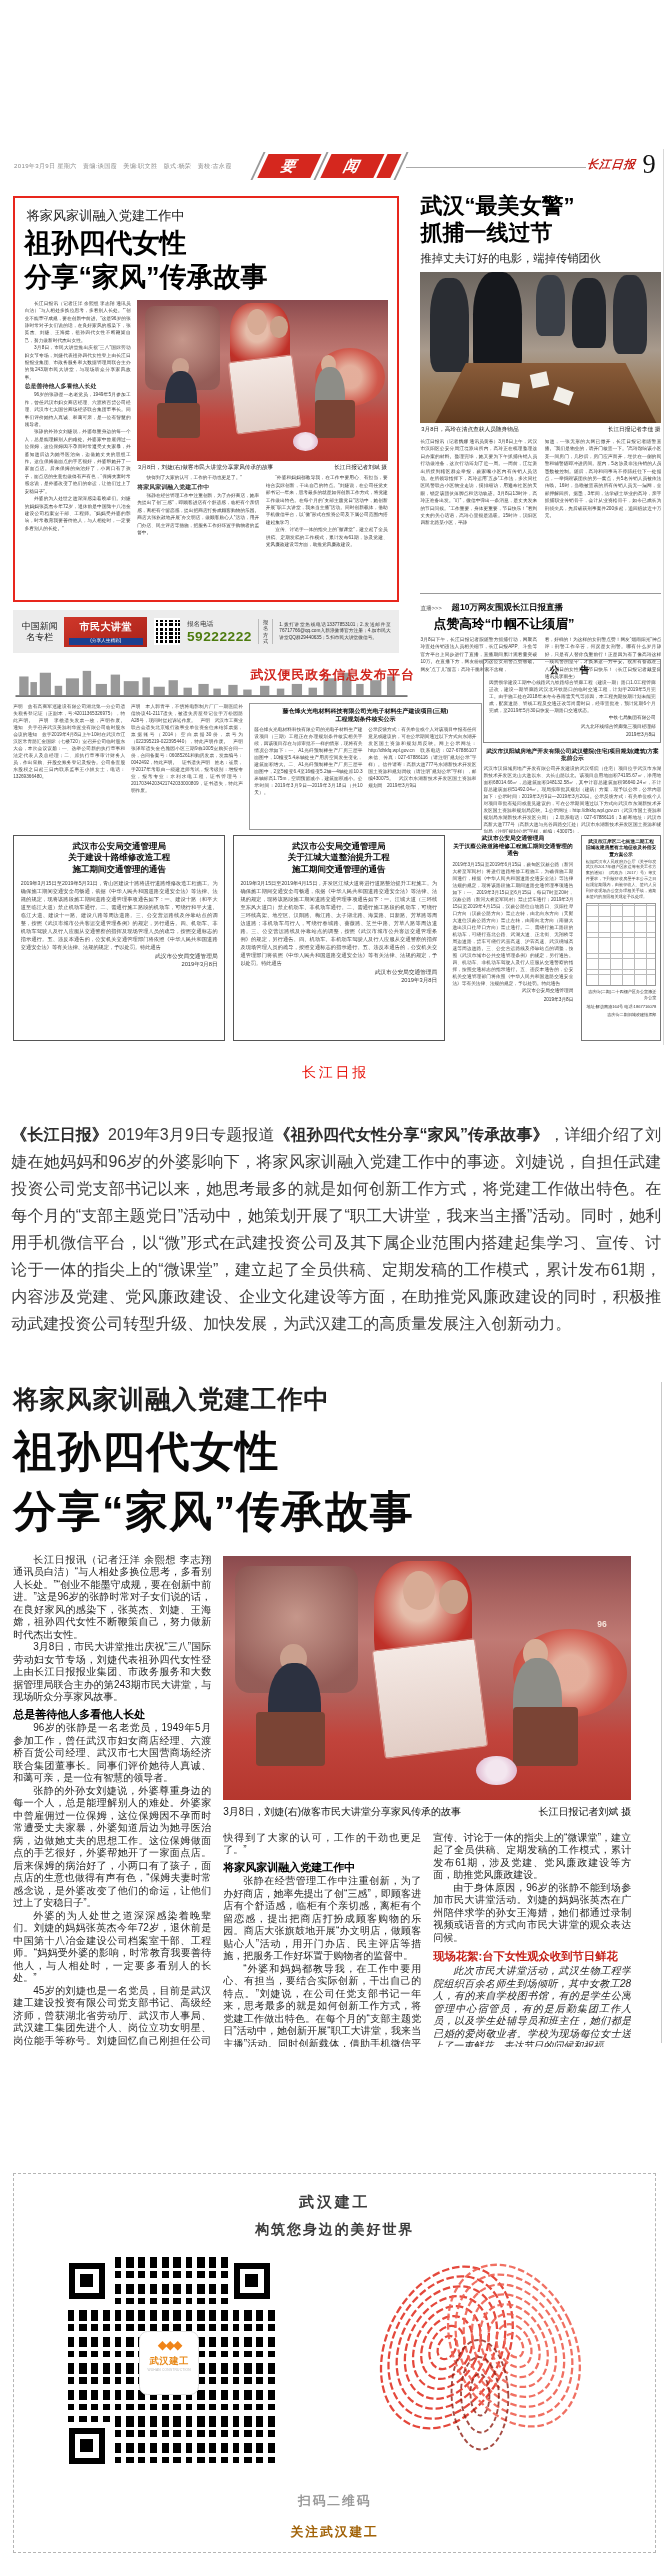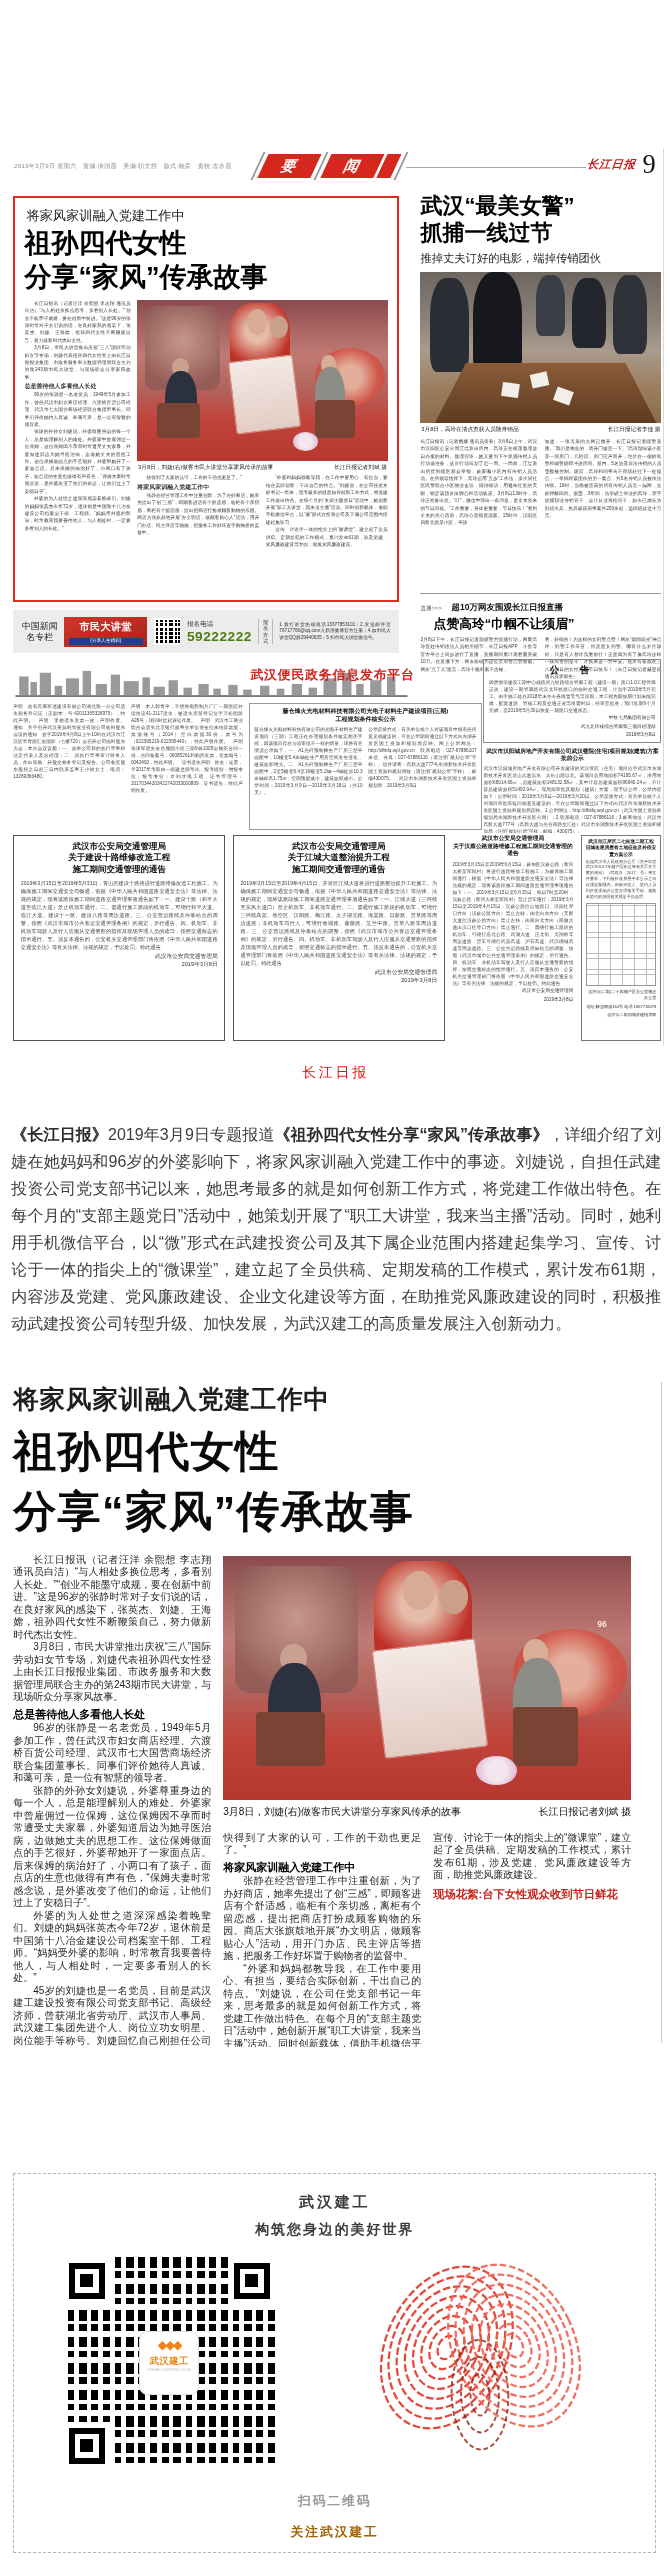--- a/index.html
+++ b/index.html
@@ -430,21 +430,23 @@
         <span>长江日报记者刘斌 摄</span>
       </div>
       <div class="acol art-col2">
         <p style="text-indent:0;">快得到了大家的认可，工作的干劲也更足了。”</p>
         <div class="sh">将家风家训融入党建工作中</div>
         <p>张静在经营管理工作中注重创新，为了办好商店，她率先提出了创“三感”，即顾客进店有个舒适感，临柜有个亲切感，离柜有个留恋感，提出把商店打扮成顾客购物的乐园。商店大张旗鼓地开展“办文明店，做顾客贴心人”活动，用开门办店、民主评店等措施，把服务工作好坏置于购物者的监督中。</p>
         <p>“外婆和妈妈都教导我，在工作中要用心、有担当，要结合实际创新，干出自己的特点。”刘婕说，在公司任党支部书记一年来，思考最多的就是如何创新工作方式，将党建工作做出特色。在每个月的“支部主题党日”活动中，她创新开展“职工大讲堂，我来当主播”活动。同时创新载体，借助手机微信平台，以“微”形式在投资公司及下属公司范围内搭建起集学习、</p>
       </div>
       <div class="acol art-col3">
         <p style="text-indent:0;">宣传、讨论于一体的指尖上的“微课堂”，建立起了全员供稿、定期发稿的工作模式，累计发布61期，涉及党建、党风廉政建设等方面，助推党风廉政建设。</p>
+        <p>由于身体原因，96岁的张静不能到场参加市民大讲堂活动。刘婕的妈妈张英杰在广州陪伴求学的孙女王海婧，她们都通过录制视频或语音的方式向市民大讲堂的观众表达问候。</p>
         <div class="sh-red">现场花絮:台下女性观众收到节日鲜花</div>
+        <p class="ital">此次市民大讲堂活动，武汉生物工程学院组织百余名师生到场倾听，其中女教工28人，有的来自学校图书馆，有的是学生公寓管理中心宿管员，有的是后勤集团工作人员，以及学生处辅导员和班主任，她们都是已婚的爱岗敬业者。学校为现场每位女士送上了一束鲜花，表达节日的问候和祝福。</p>
       </div>
     </div>
   </div>
 
 
   <div class="fcard">
     <div class="fc-title">武汉建工</div>
     <div class="fc-sub">构筑您身边的美好世界</div>
     <div class="fc-qr">
       <div class="qf qf-tl">

